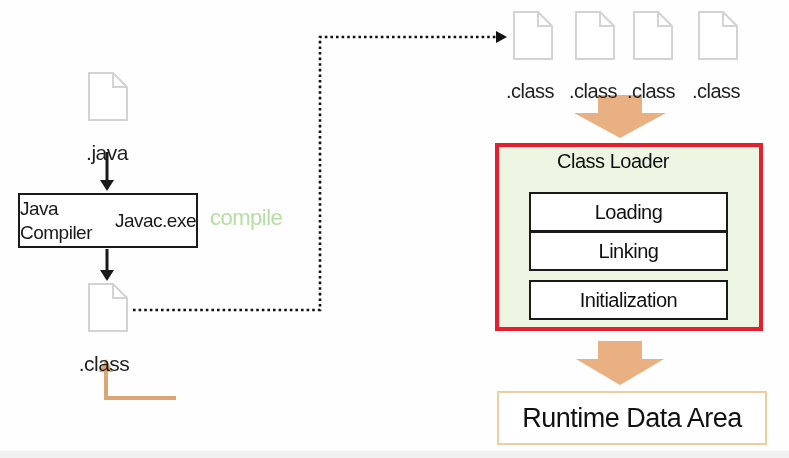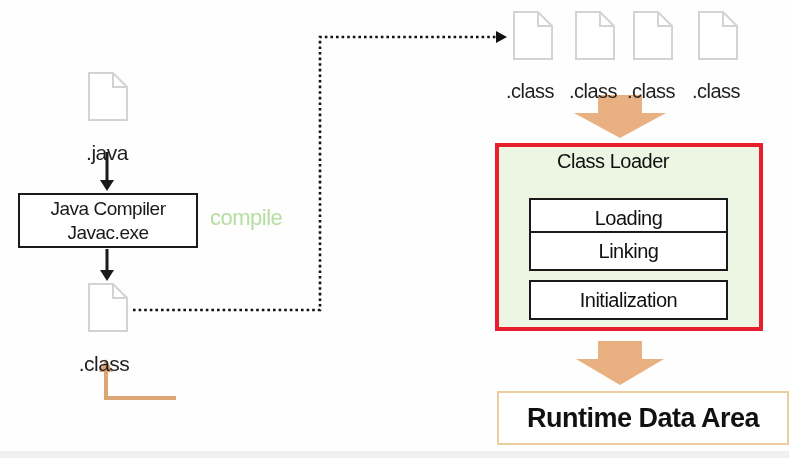--- a/index.html
+++ b/index.html
@@ -12,21 +12,21 @@
   .abs{position:absolute;}
   .file-icon{position:absolute;width:40px;height:49px;}
   .file-label{
     position:absolute;transform:translateX(-50%);
     font-size:21px;color:#1f1f1f;white-space:nowrap;letter-spacing:-0.5px;margin-top:16px;
   }
   .file-label.small{font-size:20px;}
   #compiler-box{
     left:18px;top:193px;width:180px;height:55px;box-sizing:border-box;
     border:2px solid #1a1a1a;background:#fff;
-    display:flex;flex-direction:column;align-items:center;justify-content:center;
+    display:flex;align-items:center;justify-content:center;
     font-size:19px;line-height:24px;letter-spacing:-0.5px;
   }
   #compile-label{
     left:210px;top:205px;font-size:22px;letter-spacing:-0.5px;
     color:var(--green-label,#b5dfa2);
   }
   #byte-label{
     left:187px;top:382px;font-size:22px;letter-spacing:-0.5px;
     color:var(--green-label2,#a6d78c);
   }
@@ -39,24 +39,24 @@
     left:495px;top:150px;width:236px;text-align:center;
     font-size:20px;letter-spacing:-0.5px;color:#111;
   }
   .stage-box{
     position:absolute;left:529px;width:199px;height:40px;box-sizing:border-box;
     border:2px solid #1a1a1a;background:#fff;
     display:flex;align-items:center;justify-content:center;
     font-size:20px;letter-spacing:-0.5px;color:#111;
   }
   #runtime-box{
-    left:497px;top:391px;width:292px;height:54px;box-sizing:border-box;
+    left:497px;top:391px;width:270px;height:54px;box-sizing:border-box;
     border:2px solid var(--tan-border,#eccda0);background:#fff;
     display:flex;align-items:center;justify-content:center;
-    font-size:27px;font-weight:700;letter-spacing:-0.5px;color:#111;
+    font-size:27px;font-weight:400;letter-spacing:-0.5px;color:#111;
   }
   #bottom-edge-strip{
     left:0;top:451px;width:789px;height:7px;background:#f0f0f0;
   }
   #connector-layer{position:absolute;left:0;top:0;pointer-events:none;}
 </style>
 </head>
 <body>
 
 <div id="canvas">
@@ -127,21 +127,21 @@
     <path d="M1,1 H25 L39,15 V48 H1 Z" fill="#fff" stroke="#d3d3d3" stroke-width="2"></path>
     <path d="M25,1 V15 H39" fill="none" stroke="#d3d3d3" stroke-width="2"></path>
   </svg>
   <div class="file-label small" style="left:530px;top:64px">.class</div>
   <div class="file-label small" style="left:593px;top:64px">.class</div>
   <div class="file-label small" style="left:651px;top:64px">.class</div>
   <div class="file-label small" style="left:716px;top:64px">.class</div>
 
   <div class="abs" id="class-loader-panel"></div>
   <div class="abs" id="class-loader-title">Class Loader</div>
-  <div class="stage-box" style="top:198px">Loading</div>
+  <div class="stage-box" style="top:192px">Loading</div>
   <div class="stage-box" style="top:280px">Initialization</div>
   <div class="stage-box" style="top:231px">Linking</div>
 
   <div class="abs" id="runtime-box">
     <span>Runtime Data Area</span>
   </div>
 
   <div class="abs" id="bottom-edge-strip"></div>
 </div>
 

